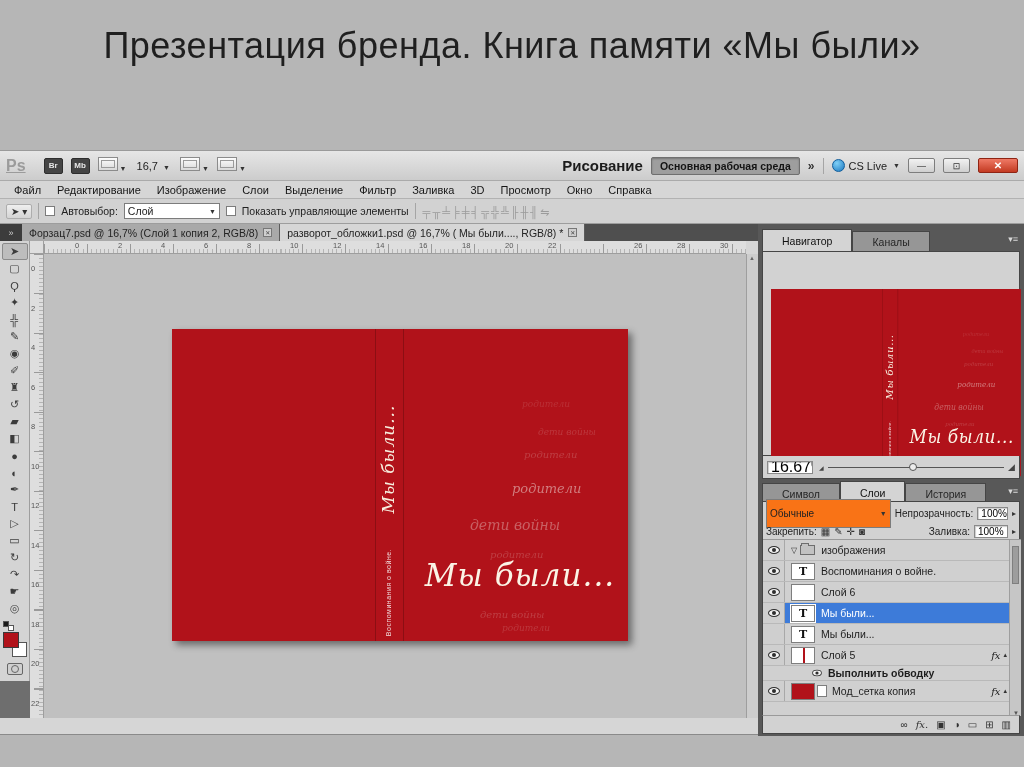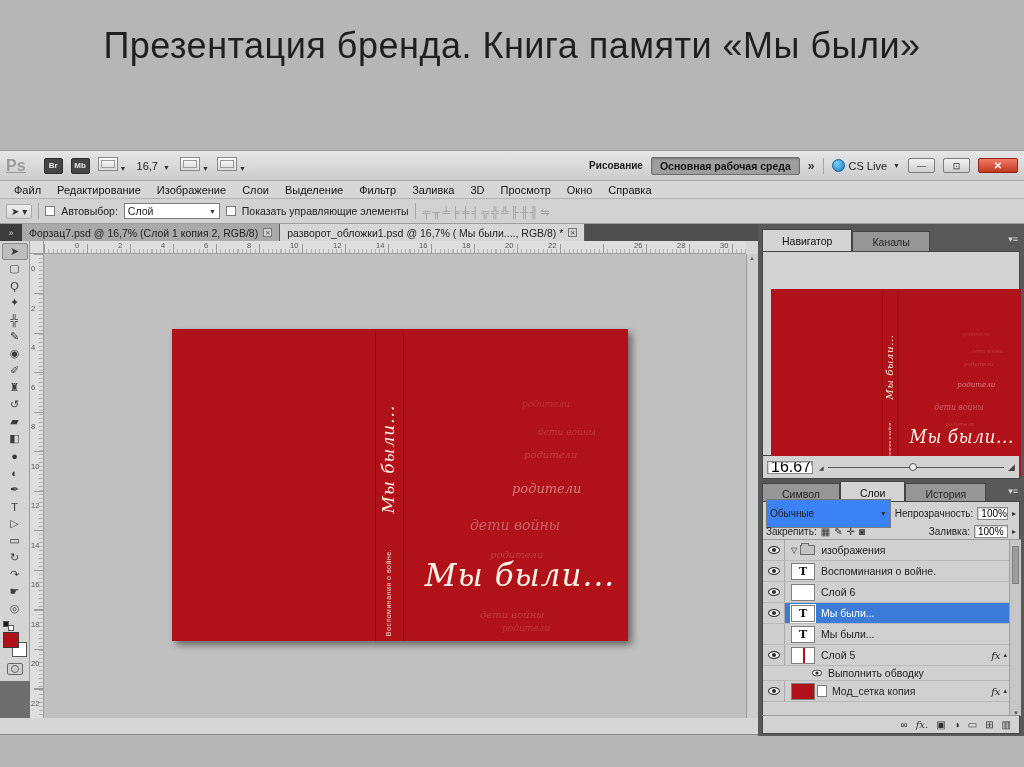--- a/index.html
+++ b/index.html
@@ -20,21 +20,21 @@
     display:flex;align-items:center;gap:8px;padding:0 6px;}
   .ps-logo{color:#9b9b9b;font-weight:bold;font-size:16px;margin-right:10px;text-decoration:underline;}
   .sq-btn{width:19px;height:16px;background:#454545;color:#e8e8e8;font-size:8px;font-weight:bold;
     display:flex;align-items:center;justify-content:center;border:1px solid #2e2e2e;border-radius:2px;}
   .mini-ic{width:20px;height:14px;border:1px solid #8b8b8b;background:linear-gradient(#fdfdfd,#d9d9d9);
     display:inline-block;position:relative;}
   .mini-ic::after{content:"";position:absolute;inset:2px;border:1px solid #9a9a9a;}
   .dd-arrow{font-size:7px;color:#333;margin-left:2px;}
   .zoom-chip{font-size:11px;color:#222;margin:0 2px;}
   .appbar-right{margin-left:auto;display:flex;align-items:center;gap:8px;}
-  .label-bold{font-size:10px;font-weight:bold;color:#1c1c1c;}
+  .label-bold{font-size:15px;font-weight:bold;color:#1c1c1c;}
   .workspace-btn{background:#9e9e9e;border:1px solid #6f6f6f;border-radius:2px;
     font-size:10.5px;font-weight:bold;color:#141414;padding:2px 8px;box-shadow:inset 0 1px 2px rgba(0,0,0,.25);}
   .chev{font-size:12px;font-weight:bold;color:#333;}
   .vsep{width:1px;height:16px;background:#a5a5a5;}
   .cslive{display:flex;align-items:center;gap:4px;font-size:11px;color:#222;}
   .cslive-dot{width:13px;height:13px;border-radius:50%;
     background:radial-gradient(circle at 35% 30%,#7fd0f7,#1b78c0);border:1px solid #0f5d9c;}
   .win-btn{width:27px;height:15px;border:1px solid #7d7d7d;border-radius:2px;
     background:linear-gradient(#f2f2f2,#cfcfcf);font-size:9px;color:#333;
     display:flex;align-items:center;justify-content:center;}
@@ -153,21 +153,21 @@
   .nav-slider .mtn-s{font-size:6px;color:#444;}
   .nav-slider .mtn-l{font-size:9px;color:#444;}
   .nav-track{flex:1;height:1px;background:#555;position:relative;}
   .nav-thumb-dot{position:absolute;left:46%;top:-4px;width:8px;height:8px;border-radius:50%;
     background:#ececec;border:1px solid #555;}
 
   .layers-tabs{top:257px;}
   .layers-body{position:absolute;left:4px;top:277px;width:258px;height:233px;background:#d2d2d2;
     border:1px solid #454545;}
   .blend-row{position:absolute;top:3px;left:3px;right:3px;height:16px;display:flex;align-items:center;gap:4px;}
-  .blend-select{width:142px;height:29px;background:#3b82f6;border:1px solid #7c7c7c;font-size:10px;
+  .blend-select{width:142px;height:29px;background:#f97316;border:1px solid #7c7c7c;font-size:10px;
     color:#222;display:flex;align-items:center;justify-content:space-between;padding:0 3px;}
   .small-label{font-size:10px;color:#222;margin-left:auto;}
   .val-box{width:34px;height:13px;font-size:10px;}
   .spin{font-size:8px;color:#333;}
   .lock-row{position:absolute;top:21px;left:3px;right:3px;height:16px;display:flex;align-items:center;gap:4px;}
   .lock-ic{font-size:10px;color:#333;}
 
   .layer-list{position:absolute;top:37px;left:0;width:258px;height:177px;background:#d0d0d0;
     border-top:1px solid #9a9a9a;overflow:hidden;}
   .lrow{position:relative;display:flex;align-items:center;height:21px;border-bottom:1px solid #b9b9b9;
@@ -186,21 +186,21 @@
   .masklink{width:10px;height:12px;background:#fff;border:1px solid #7e7e7e;margin-left:-4px;flex:none;}
   .lrow.selected{background:#3d7bd9;color:#fff;}
   .lrow.selected .thumb{outline:1px solid #fff;}
   .expand-tri{font-size:8px;color:#333;margin:0 3px 0 6px;}
   .folder{width:15px;height:10px;background:#c2c2c2;border:1px solid #6d6d6d;position:relative;margin-right:6px;flex:none;}
   .folder::before{content:"";position:absolute;top:-3px;left:0;width:6px;height:2px;background:#c2c2c2;
     border:1px solid #6d6d6d;border-bottom:none;}
   .fx-badge{margin-left:auto;font-family:"DejaVu Serif",serif;font-style:italic;font-size:10px;color:#222;}
   .fx-tri{font-size:7px;color:#333;margin-left:3px;}
   .sub1{padding-left:34px;height:15px;}
-  .sub2{padding-left:48px;height:15px;}
+  .sub2{padding-left:48px;height:15px;font-weight:bold;}
   .subeye{transform:scale(.8);margin-right:5px;}
   .list-scroll{position:absolute;right:0;top:0;width:12px;height:177px;background:#c6c6c6;border-left:1px solid #9e9e9e;}
   .list-scroll .thumbbar{position:absolute;top:6px;left:2px;width:7px;height:38px;background:#9d9d9d;border:1px solid #7f7f7f;}
   .list-scroll .down{position:absolute;bottom:1px;left:3px;font-size:6px;color:#555;}
 
   .panel-footer{position:absolute;left:4px;top:491px;width:258px;height:19px;background:#d2d2d2;
     border:1px solid #454545;border-top:1px solid #9a9a9a;display:flex;align-items:center;
     justify-content:flex-end;gap:8px;padding:0 8px;font-size:10px;color:#333;}
   .panel-footer .fxi{font-family:"DejaVu Serif",serif;font-style:italic;}
 </style>

